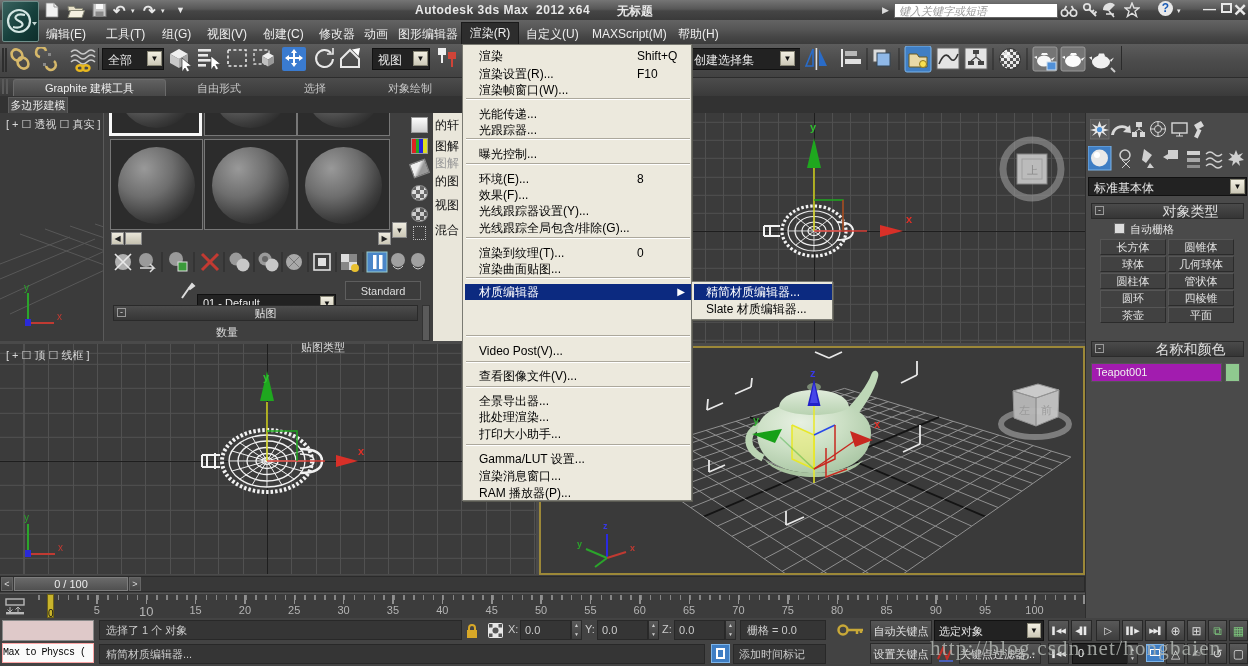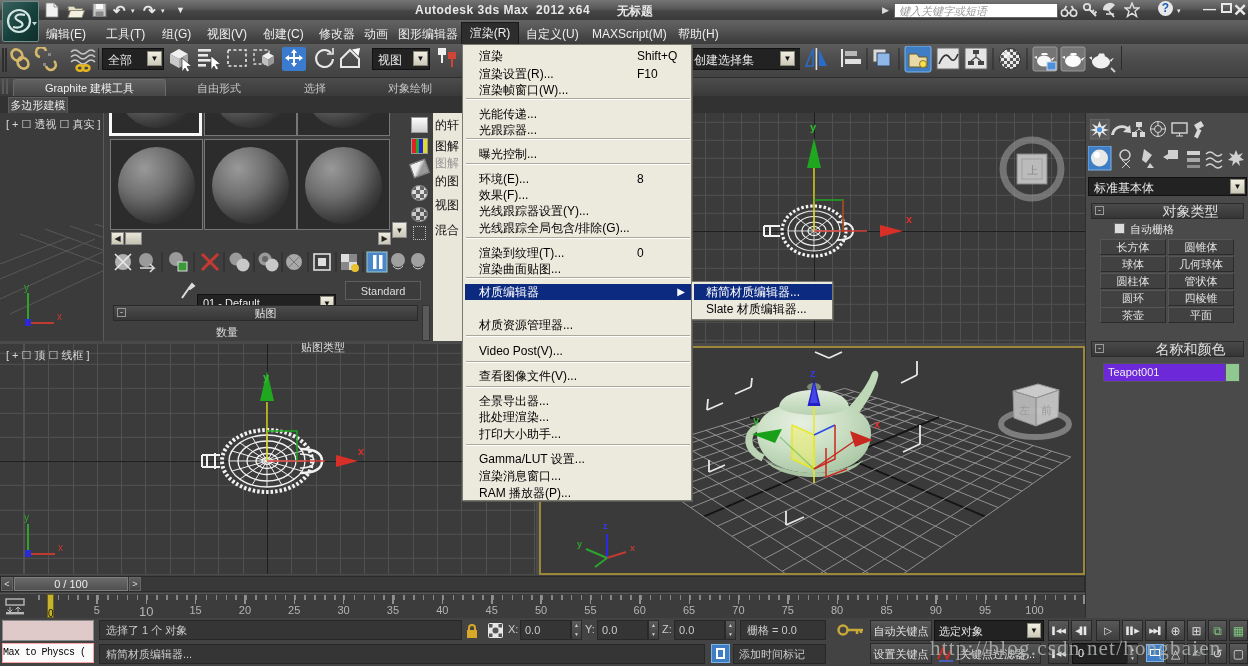--- a/index.html
+++ b/index.html
@@ -445,21 +445,21 @@
     <div class="pbtn" style="left:14px;top:143px;width:66px;height:16px;line-height:15px;">球体</div>
     <div class="pbtn" style="left:82px;top:143px;width:66px;height:16px;line-height:15px;">几何球体</div>
     <div class="pbtn" style="left:14px;top:160px;width:66px;height:16px;line-height:15px;">圆柱体</div>
     <div class="pbtn" style="left:82px;top:160px;width:66px;height:16px;line-height:15px;">管状体</div>
     <div class="pbtn" style="left:14px;top:177px;width:66px;height:20px;line-height:15px;">圆环</div>
     <div class="pbtn" style="left:82px;top:177px;width:66px;height:16px;line-height:15px;">四棱锥</div>
     <div class="pbtn" style="left:14px;top:194px;width:66px;height:16px;line-height:15px;">茶壶</div>
     <div class="pbtn" style="left:82px;top:194px;width:66px;height:16px;line-height:15px;">平面</div>
     <div class="rollout" style="left:5px;top:228px;width:153px;height:16px;line-height:15px;">名称和颜色</div>
     <div class="abs" style="left:9px;top:231px;width:9px;height:9px;border:1px solid #999;color:#ddd;font-size:9px;line-height:7px;text-align:center;">-</div>
-    <div class="abs" style="left:5px;top:250px;width:131px;height:19px;background:#6d28d9;border:1px solid #555;color:#f0f0f0;font-size:11px;line-height:17px;padding-left:4px;margin-left:12px;">Teapot001</div>
+    <div class="abs" style="left:5px;top:250px;width:131px;height:19px;background:#a21caf;border:1px solid #555;color:#f0f0f0;font-size:11px;line-height:17px;padding-left:4px;">Teapot001</div>
     <div class="abs" style="left:139px;top:250px;width:15px;height:19px;background:#8fc98f;border:1px solid #555;"></div>
   </div>
 
   <div id="sliderrow" class="abs">
     <div class="abs" style="left:0;top:1px;width:1085px;height:16px;background:#383838;border:1px solid #2a2a2a;"></div>
     <div class="abs" style="left:1px;top:2px;width:12px;height:14px;background:linear-gradient(#5e5e5e,#444);border:1px solid #666;color:#ddd;font-size:9px;text-align:center;line-height:13px;">&lt;</div>
     <div class="abs" style="left:14px;top:2px;width:114px;height:14px;background:linear-gradient(#6a6a6a,#505050);border:1px solid #7e7e7e;color:#ececec;font-size:11px;text-align:center;line-height:13px;">0 / 100</div>
     <div class="abs" style="left:129px;top:2px;width:12px;height:14px;background:linear-gradient(#5e5e5e,#444);border:1px solid #666;color:#ddd;font-size:9px;text-align:center;line-height:13px;">&gt;</div>
   </div>
   <div id="ruler" class="abs">
@@ -805,21 +805,20 @@
     <div class="menusep" style="top:118px;"></div>
     <div class="menuitem" style="top:126px;">环境(E)...<span class="shortcut">8</span></div>
     <div class="menuitem" style="top:142px;">效果(F)...</div>
     <div class="menuitem" style="top:158px;">光线跟踪器设置(Y)...</div>
     <div class="menuitem" style="top:175px;">光线跟踪全局包含/排除(G)...</div>
     <div class="menusep" style="top:192px;"></div>
     <div class="menuitem" style="top:200px;">渲染到纹理(T)...<span class="shortcut">0</span></div>
     <div class="menuitem" style="top:216px;">渲染曲面贴图...</div>
     <div class="menusep" style="top:232px;"></div>
     <div class="menuitem hl" style="top:239px;">材质编辑器<span class="abs" style="right:6px;font-size:10px;">▶</span></div>
-    <div class="menuitem" style="top:272px;">材质资源管理器...</div>
     <div class="menusep" style="top:290px;"></div>
     <div class="menuitem" style="top:298px;">Video Post(V)...</div>
     <div class="menusep" style="top:316px;"></div>
     <div class="menuitem" style="top:323px;">查看图像文件(V)...</div>
     <div class="menusep" style="top:341px;"></div>
     <div class="menuitem" style="top:348px;">全景导出器...</div>
     <div class="menuitem" style="top:364px;">批处理渲染...</div>
     <div class="menuitem" style="top:381px;">打印大小助手...</div>
     <div class="menusep" style="top:399px;"></div>
     <div class="menuitem" style="top:406px;">Gamma/LUT 设置...</div>

